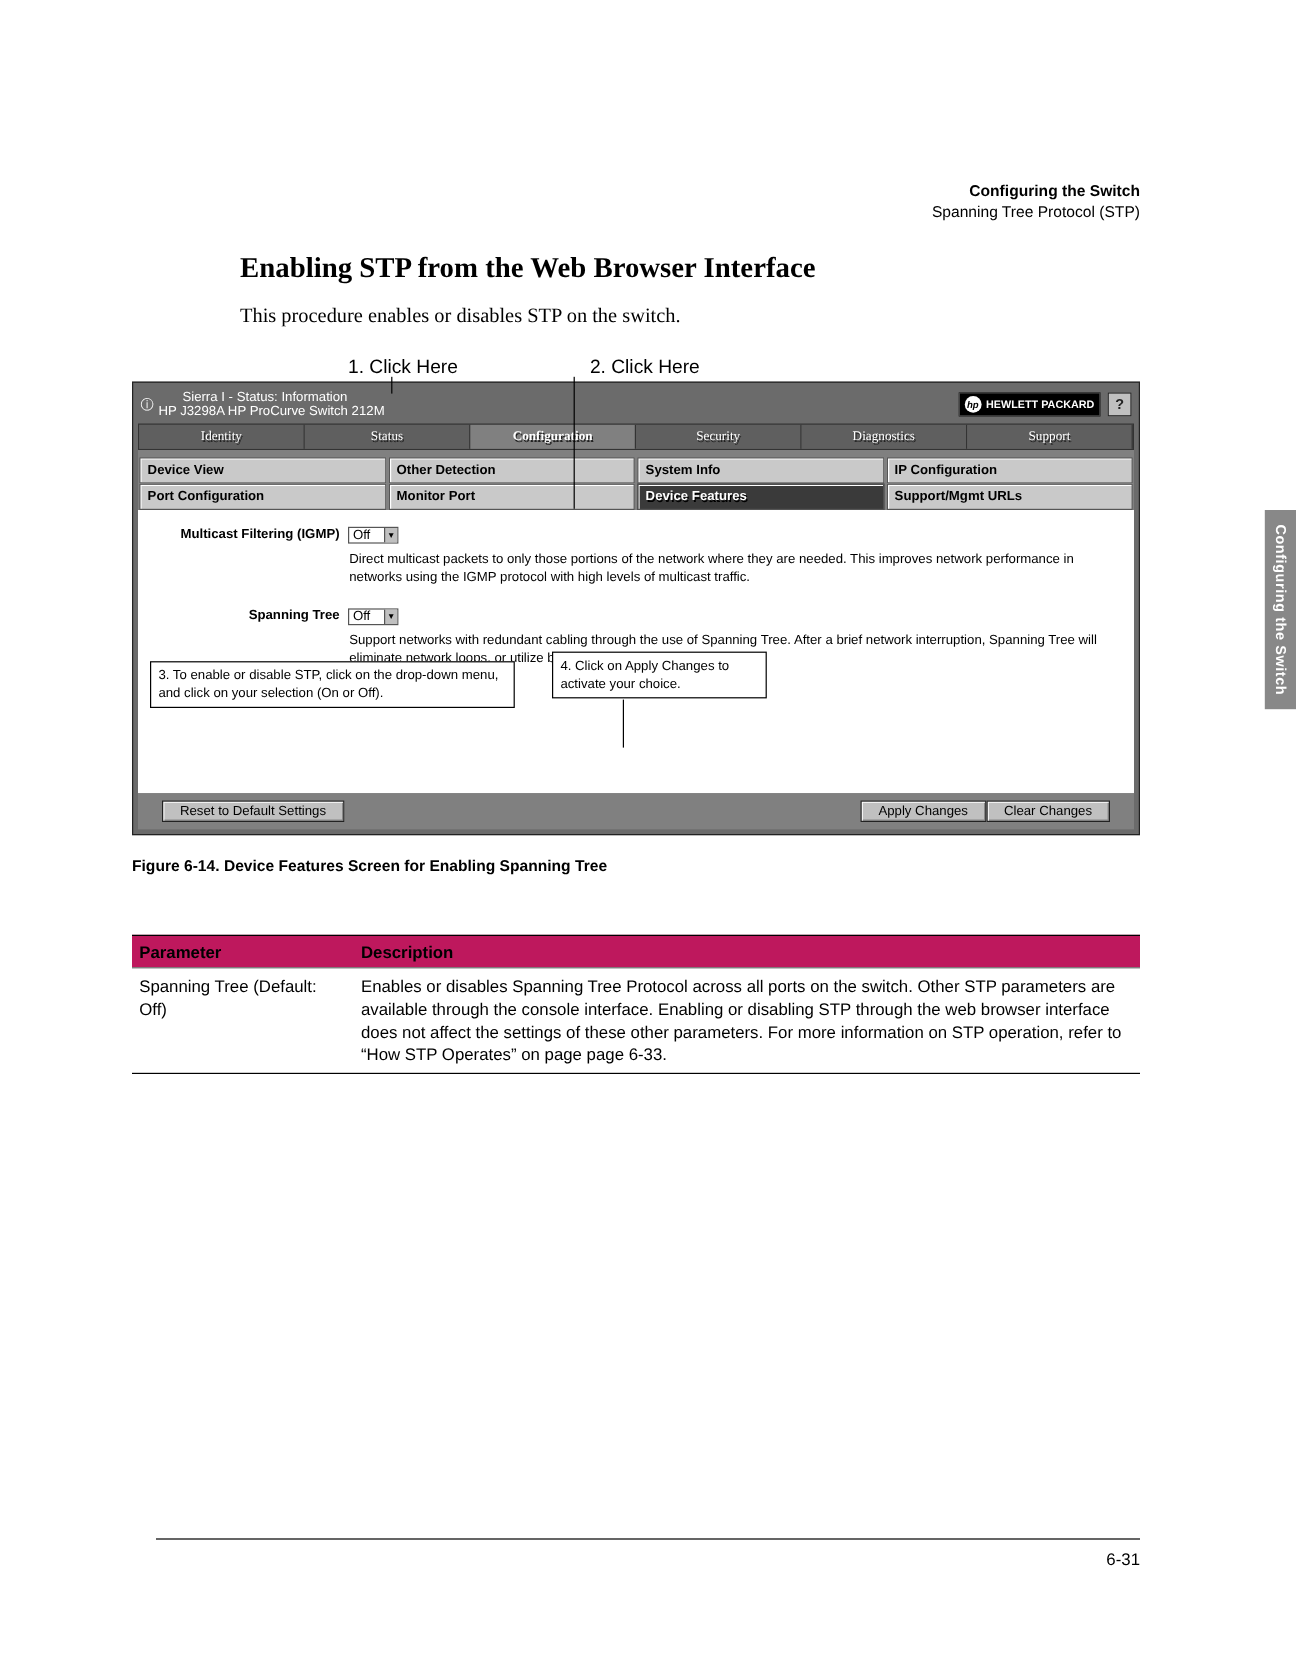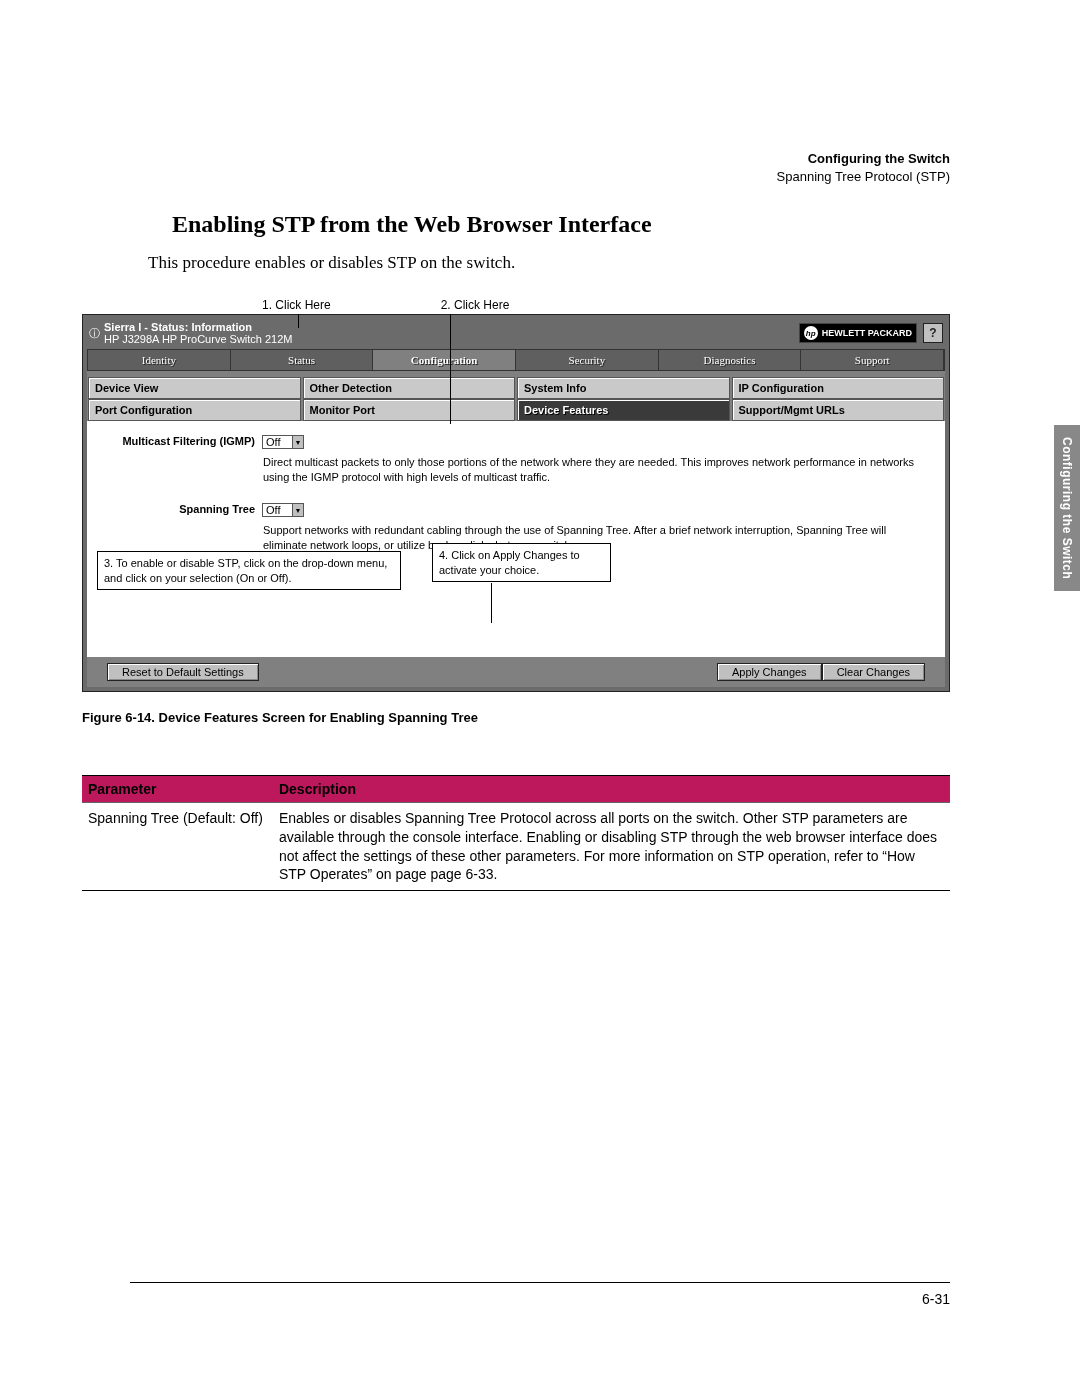--- a/index.html
+++ b/index.html
@@ -5,60 +5,60 @@
   body {
     margin: 0;
     padding: 0;
     background: #fff;
     font-family: Arial, Helvetica, sans-serif;
     width: 1080px;
     position: relative;
   }
   .page {
     box-sizing: border-box;
-    padding: 150px 130px 80px 82px;
+    padding: 150px 130px 80px 110px;
     position: relative;
     height: 1397px;
   }
   .top-right-header {
     text-align: right;
     font-size: 13px;
     line-height: 1.4;
   }
   .top-right-header .bold { font-weight: bold; }
   .section-title {
     font-family: "Times New Roman", serif;
     font-size: 24px;
     margin: 25px 0 15px 90px;
   }
   .intro {
     font-family: "Times New Roman", serif;
     font-size: 17px;
-    margin: 0 0 25px 66px;
+    margin: 0 0 25px 90px;
   }
   .side-tab {
     position: absolute;
     right: 0;
     top: 425px;
     background: #888;
     color: #fff;
     font-size: 12px;
     font-weight: bold;
     writing-mode: vertical-rl;
     padding: 12px 6px;
     letter-spacing: 0.5px;
   }
   
   .shot-wrap {
     position: relative;
     margin-left: 0;
   }
   .callout-top {
     display: flex;
-    font-size: 12px;
+    font-size: 16px;
     font-family: Arial, sans-serif;
     margin-bottom: 2px;
   }
   .callout-top .c1 { margin-left: 180px; }
   .callout-top .c2 { margin-left: 110px; }
   .callout-line {
     width: 1px;
     height: 14px;
     background: #000;
     position: absolute;
@@ -70,21 +70,21 @@
     box-sizing: border-box;
   }
   .titlebar {
     display: flex;
     align-items: center;
     color: #fff;
     font-size: 11px;
     padding: 2px 2px 4px 2px;
   }
   .titlebar .tinfo { flex: 1; }
-  .titlebar .tinfo .tbold { font-weight: bold; }
+  .titlebar .tinfo .tbold { font-weight: normal; margin-left: 20px; }
   .hp-logo {
     background: #000;
     color: #fff;
     font-size: 9px;
     font-weight: bold;
     padding: 2px 4px;
     display: inline-flex;
     align-items: center;
     gap: 4px;
     border: 1px solid #444;

